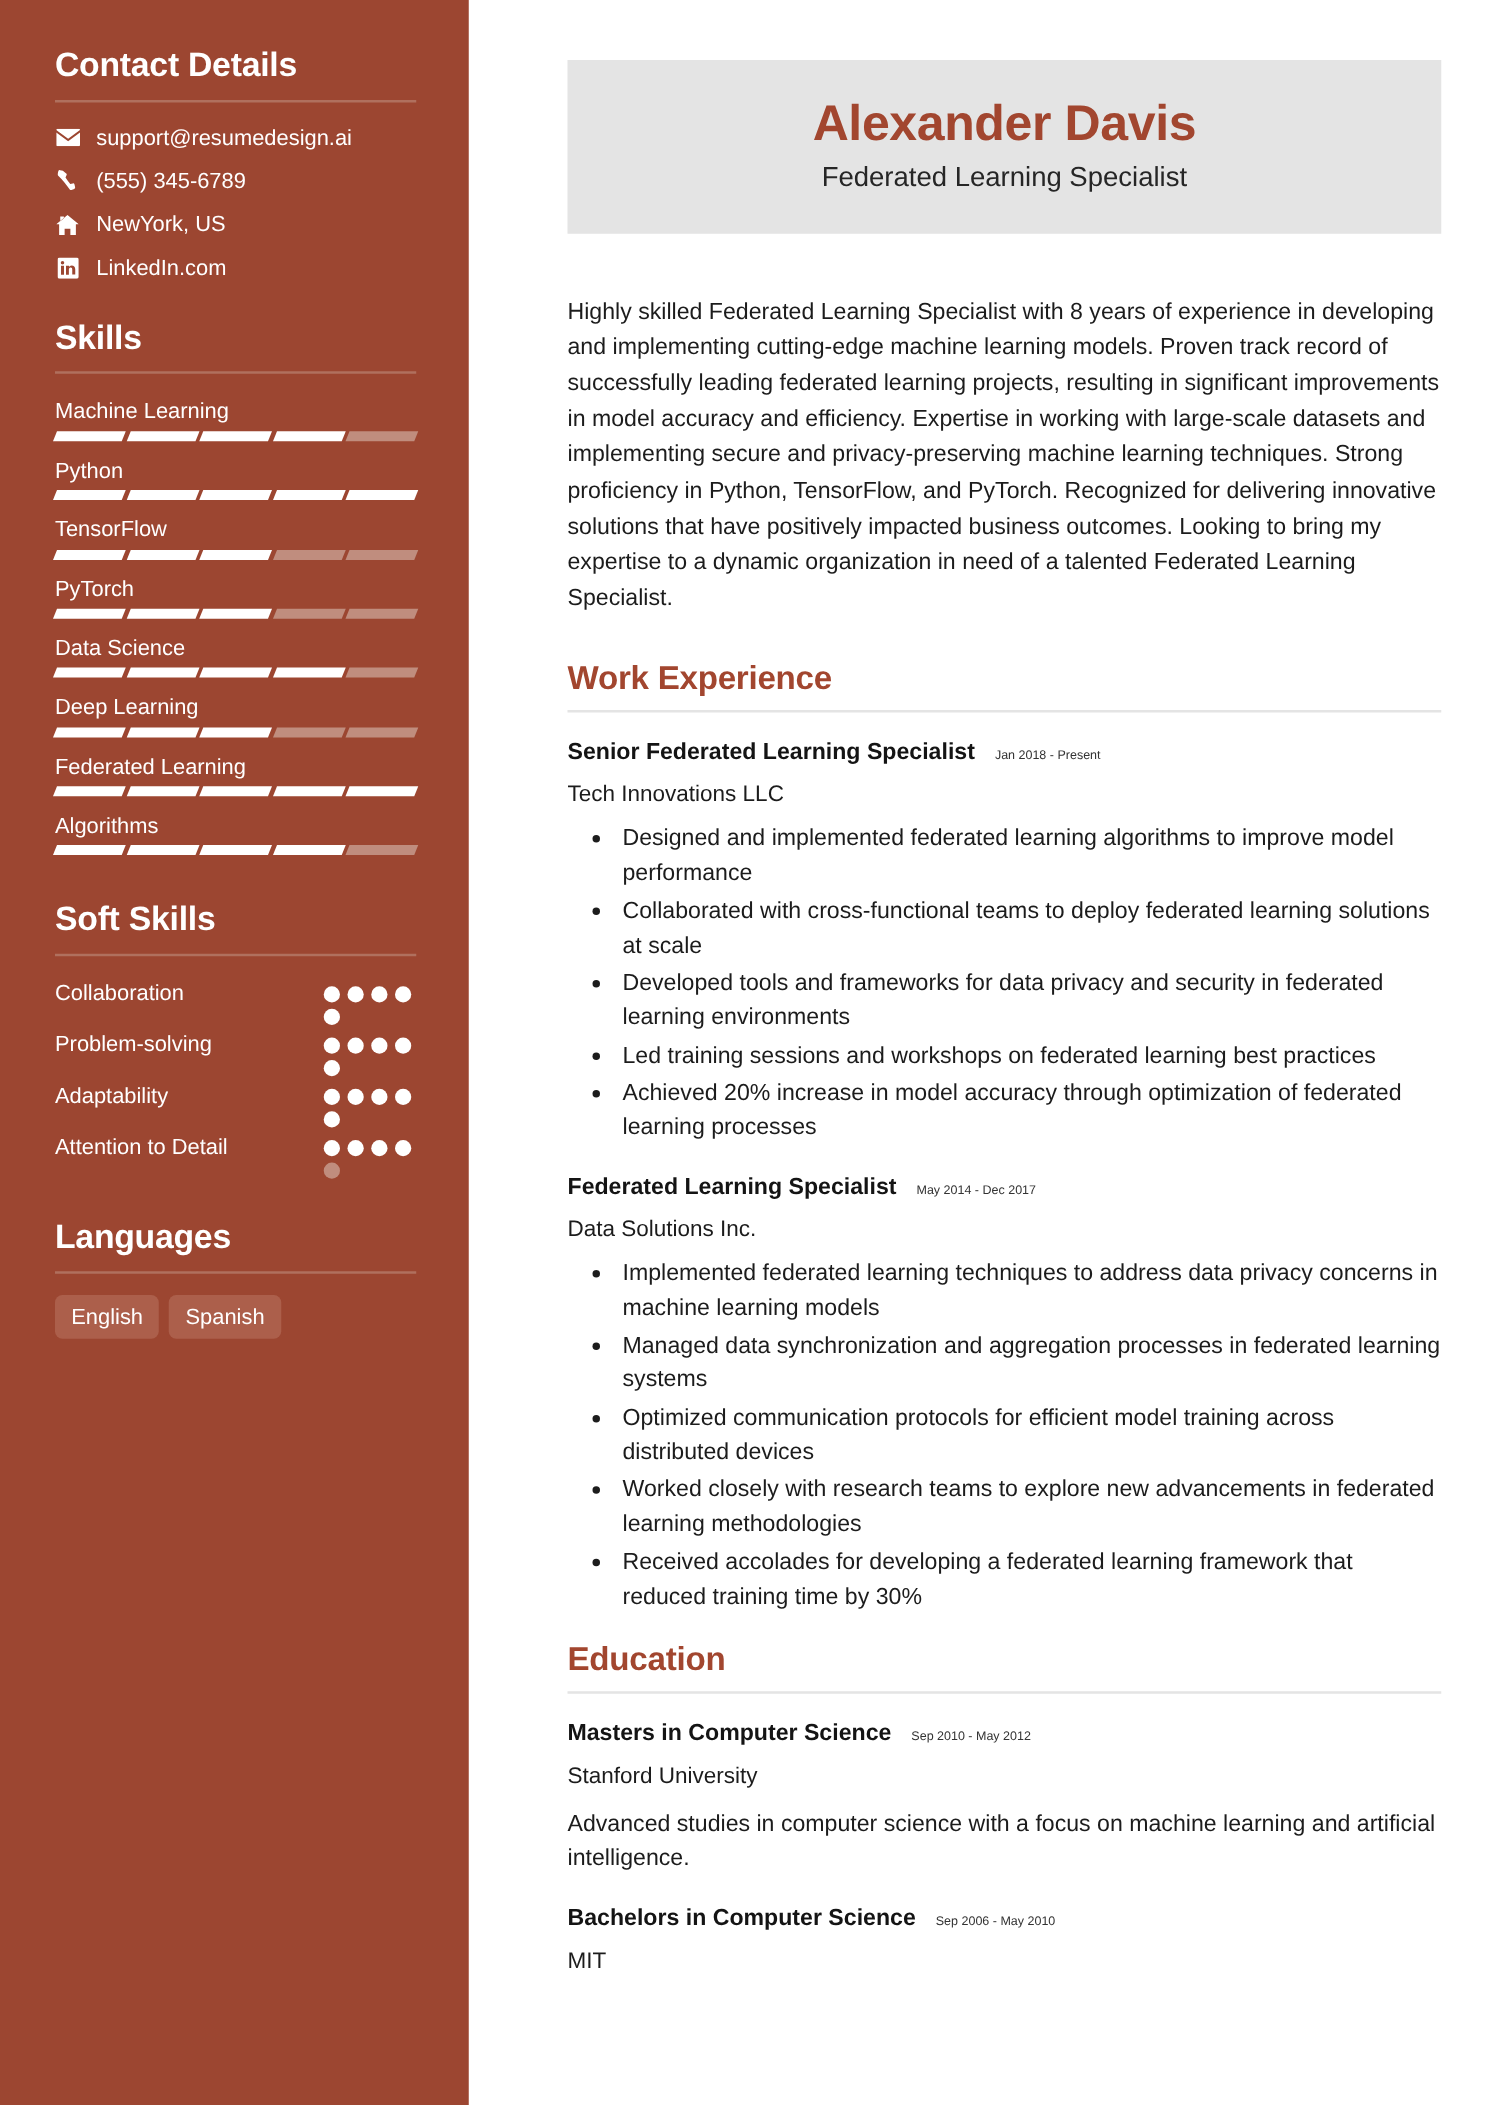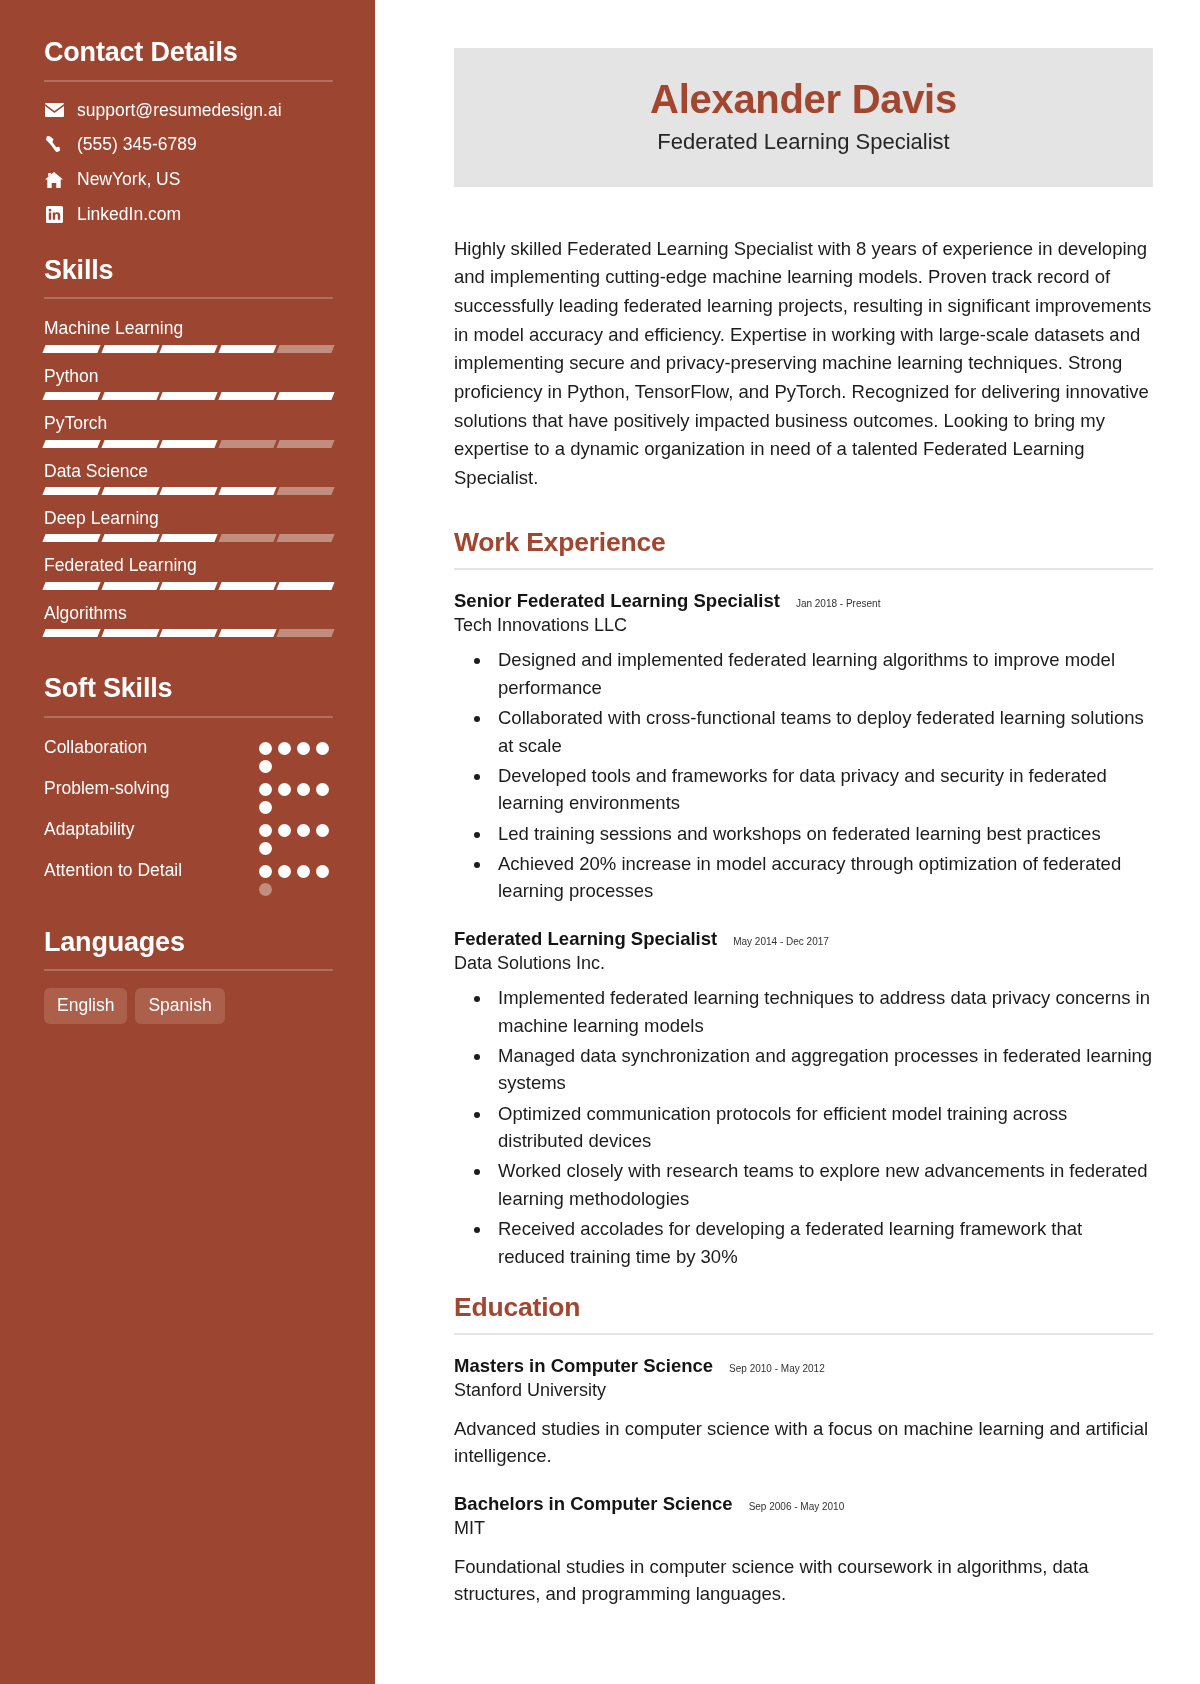--- a/index.html
+++ b/index.html
@@ -196,21 +196,21 @@
     font-size: 10px;
     color: #333333;
     line-height: 1.3;
     white-space: nowrap;
     flex: 0 0 auto;
   }
   .entry-org {
     font-size: 18px;
     color: #1c1c1c;
     line-height: 1.35;
-    margin-top: 0;
+    margin-top: 10px;
   }
   .entry-desc {
     font-size: 18.5px;
     line-height: 1.5;
     color: #1c1c1c;
     margin-top: 12px;
   }
 
   ul.bullets {
     margin: 9px 0 0 0;
@@ -290,20 +290,30 @@
             <div class="skill-name">Python</div>
             <div class="skill-bar">
               <span class="seg on"></span>
               <span class="seg on"></span>
               <span class="seg on"></span>
               <span class="seg on"></span>
               <span class="seg on"></span>
             </div>
           </div>
           <div class="skill-block">
+            <div class="skill-name">TensorFlow</div>
+            <div class="skill-bar">
+              <span class="seg on"></span>
+              <span class="seg on"></span>
+              <span class="seg on"></span>
+              <span class="seg"></span>
+              <span class="seg"></span>
+            </div>
+          </div>
+          <div class="skill-block">
             <div class="skill-name">PyTorch</div>
             <div class="skill-bar">
               <span class="seg on"></span>
               <span class="seg on"></span>
               <span class="seg on"></span>
               <span class="seg"></span>
               <span class="seg"></span>
             </div>
           </div>
           <div class="skill-block">
@@ -466,19 +476,18 @@
             </div>
             <div class="entry-org">Stanford University</div>
             <div class="entry-desc">Advanced studies in computer science with a focus on machine learning and artificial intelligence.</div>
           </div>
           <div class="entry">
             <div class="entry-head">
               <div class="entry-title">Bachelors in Computer Science</div>
               <div class="entry-date">Sep 2006 - May 2010</div>
             </div>
             <div class="entry-org">MIT</div>
-            <div class="entry-desc">Foundational studies in computer science with coursework in algorithms, data structures, and programming languages.</div>
           </div>
         </div>
     </section>
 
   </main>
 </div>
 
 </body></html>

